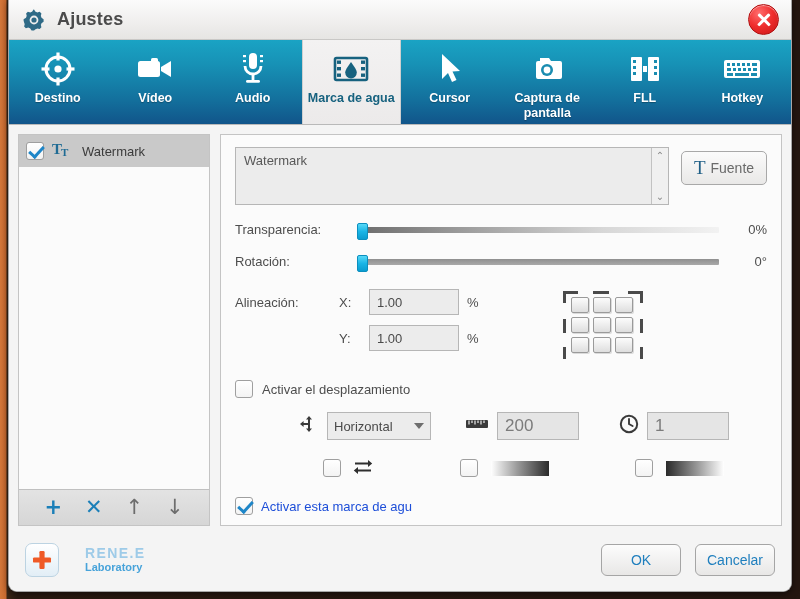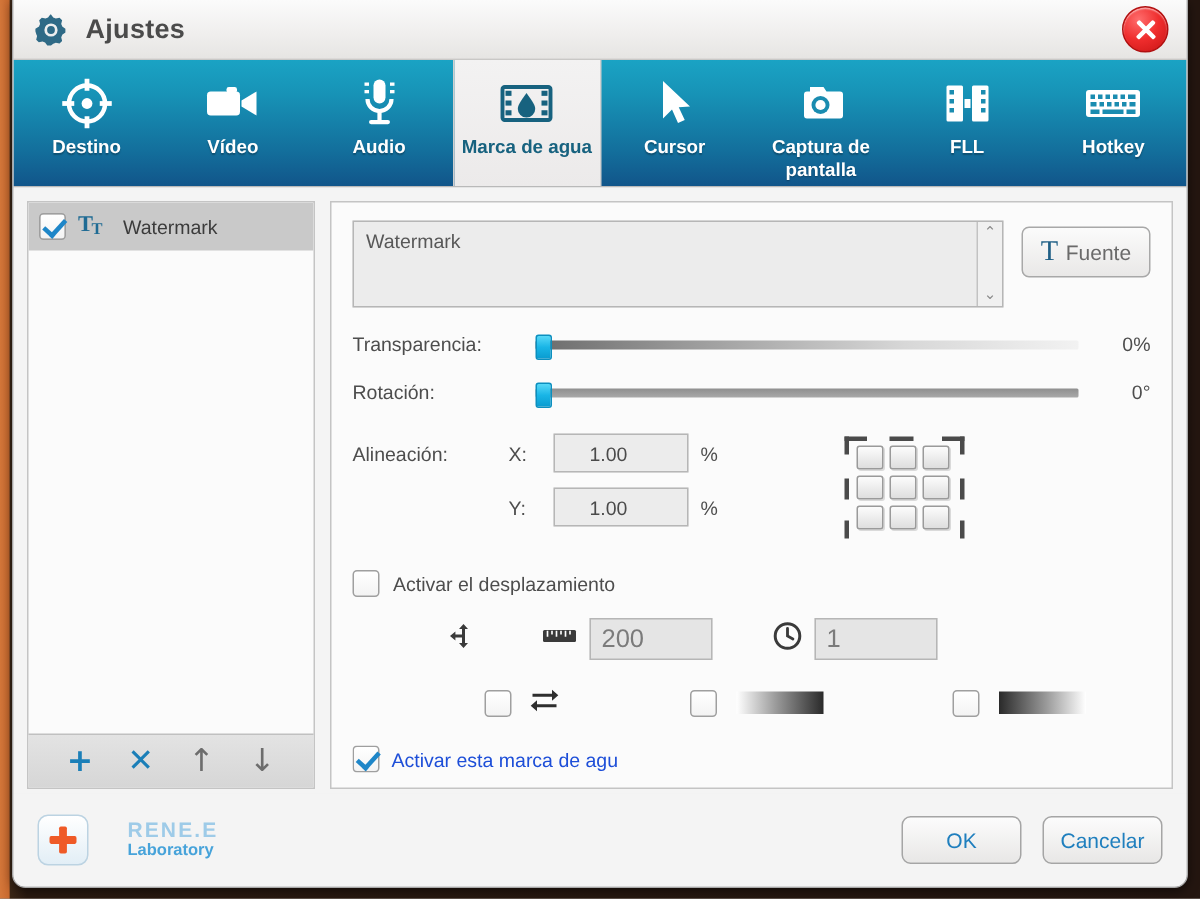--- a/index.html
+++ b/index.html
@@ -167,21 +167,21 @@
 
   
   #align-block { display: flex; margin-top: 20px; }
   #align-fields { flex: 0 0 300px; }
   .xy-row { display: flex; align-items: center; margin-bottom: 10px; }
   .xy-row .al-lbl { width: 104px; flex: 0 0 104px; font-size:13px; color:#4d4d4d; }
   .xy-row .ax-lbl { width: 30px; flex: 0 0 30px; font-size:13px; color:#4d4d4d; }
   .num-field {
     width: 90px; height: 26px; background: #ececec;
     border: 1px solid #b6b6b6; font-size: 13px; color: #4a4a4a;
-    display:flex; align-items:center; padding-left: 23px;
+    display:flex; align-items:center; padding-left: 7px;
   }
   .pct { margin-left: 8px; font-size: 13px; color:#4d4d4d; }
   #align-grid {
     position: relative; width: 80px; height: 68px; margin-left: 28px; margin-top: 2px;
   }
   #align-grid .cells { position:absolute; left:8px; top:6px; display:grid;
     grid-template-columns: repeat(3, 20px); grid-template-rows: repeat(3, 18px); gap: 2px; }
   #align-grid .cell {
     width: 18px; height: 16px; border: 1px solid #9a9a9a; border-radius: 2px;
     background: linear-gradient(180deg,#fcfcfc 0%,#dedede 100%);
@@ -495,20 +495,24 @@
         <span class="lbl">Activar el desplazamiento</span>
       </div>
 
       <div id="controls-row">
         <span style="margin-right:8px;">
           <svg width="20" height="20" viewBox="0 0 20 20">
             <path d="M10 2 L13 5.4 L11 5.4 L11 14.6 L13 14.6 L10 18 L7 14.6 L9 14.6 L9 5.4 L7 5.4 Z" fill="#3a3a3a"></path>
             <path d="M1 10 L4.6 7 L4.6 9 L9 9 L9 11 L4.6 11 L4.6 13 Z" fill="#3a3a3a"></path>
           </svg>
         </span>
+        <span class="dd">
+          <span>Horizontal</span>
+          <span class="caret"></span>
+        </span>
 
         <span style="margin-left:34px;margin-right:8px;">
           <svg width="24" height="14" viewBox="0 0 24 14">
             <rect x="1" y="3" width="22" height="8" rx="1" fill="#3a3a3a"></rect>
             <g stroke="#ffffff" stroke-width="1.1">
               <line x1="4" y1="3.5" x2="4" y2="7.5"></line>
                 <line x1="7" y1="3.5" x2="7" y2="6"></line>
               <line x1="10" y1="3.5" x2="10" y2="7.5"></line>
                 <line x1="13" y1="3.5" x2="13" y2="6"></line>
               <line x1="16" y1="3.5" x2="16" y2="7.5"></line>

